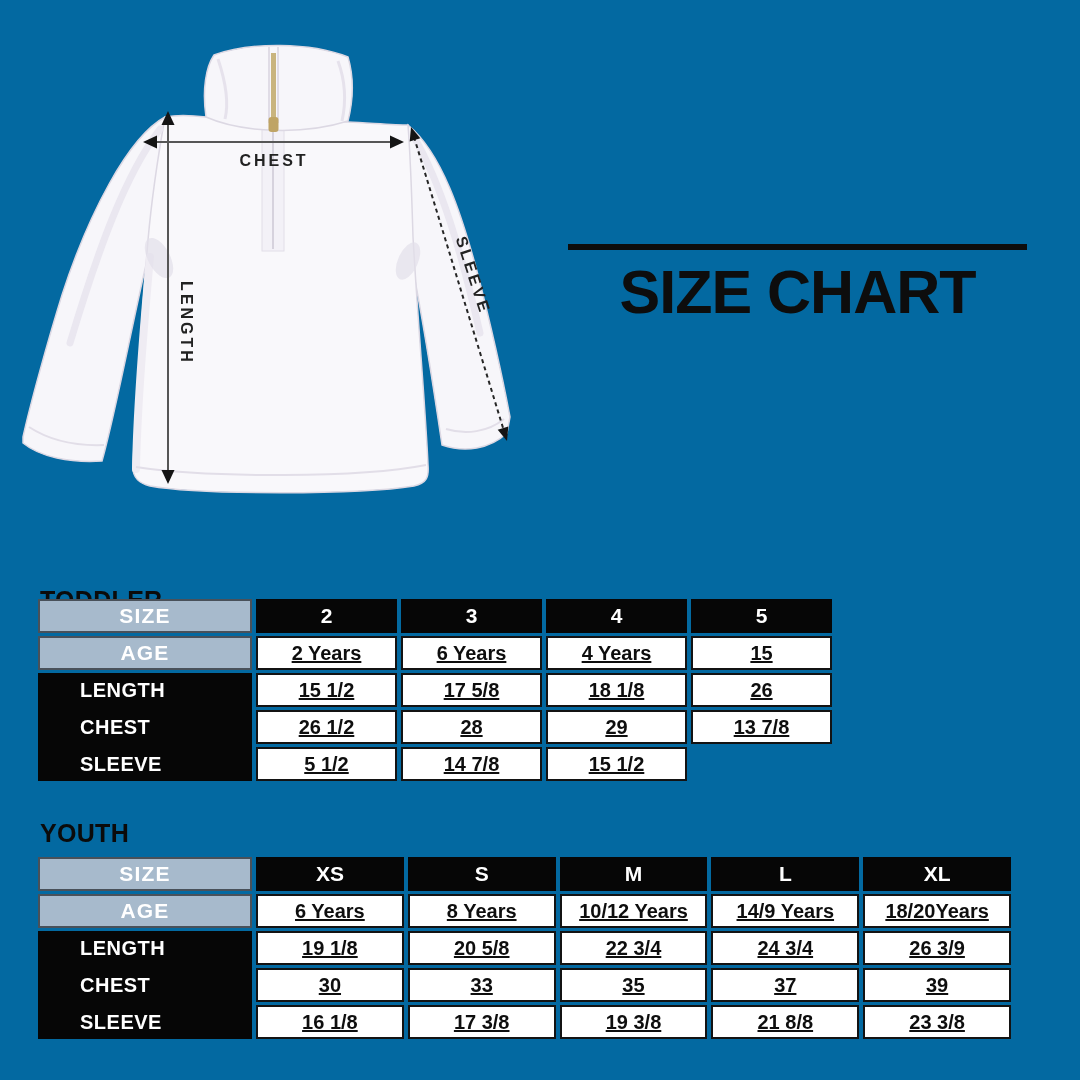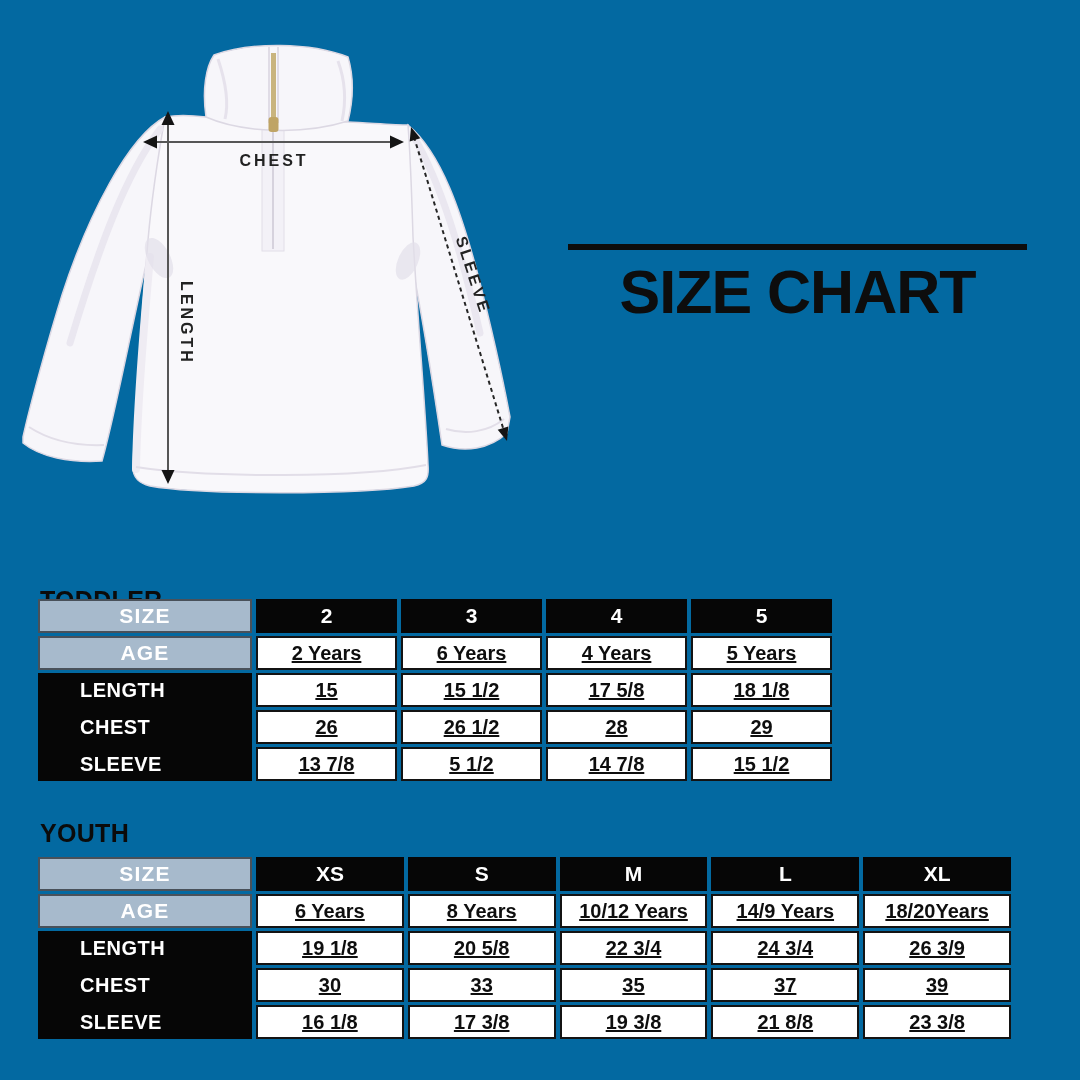--- a/index.html
+++ b/index.html
@@ -109,21 +109,20 @@
     <div class="cell hcell-blue">SIZE</div>
     <div class="cell hcell-black">2</div>
     <div class="cell hcell-black">3</div>
     <div class="cell hcell-black">4</div>
     <div class="cell hcell-black">5</div>
 
     <div class="cell hcell-blue">AGE</div>
     <div class="cell dcell">2 Years</div>
     <div class="cell dcell">6 Years</div>
     <div class="cell dcell">4 Years</div>
-    <div class="cell dcell">5 Years</div>
 
     <div class="label-block">
       <div class="lbl">LENGTH</div>
       <div class="lbl">CHEST</div>
       <div class="lbl">SLEEVE</div>
     </div>
     <div class="cell dcell">15</div>
     <div class="cell dcell">15 1/2</div>
     <div class="cell dcell">17 5/8</div>
     <div class="cell dcell">18 1/8</div>

